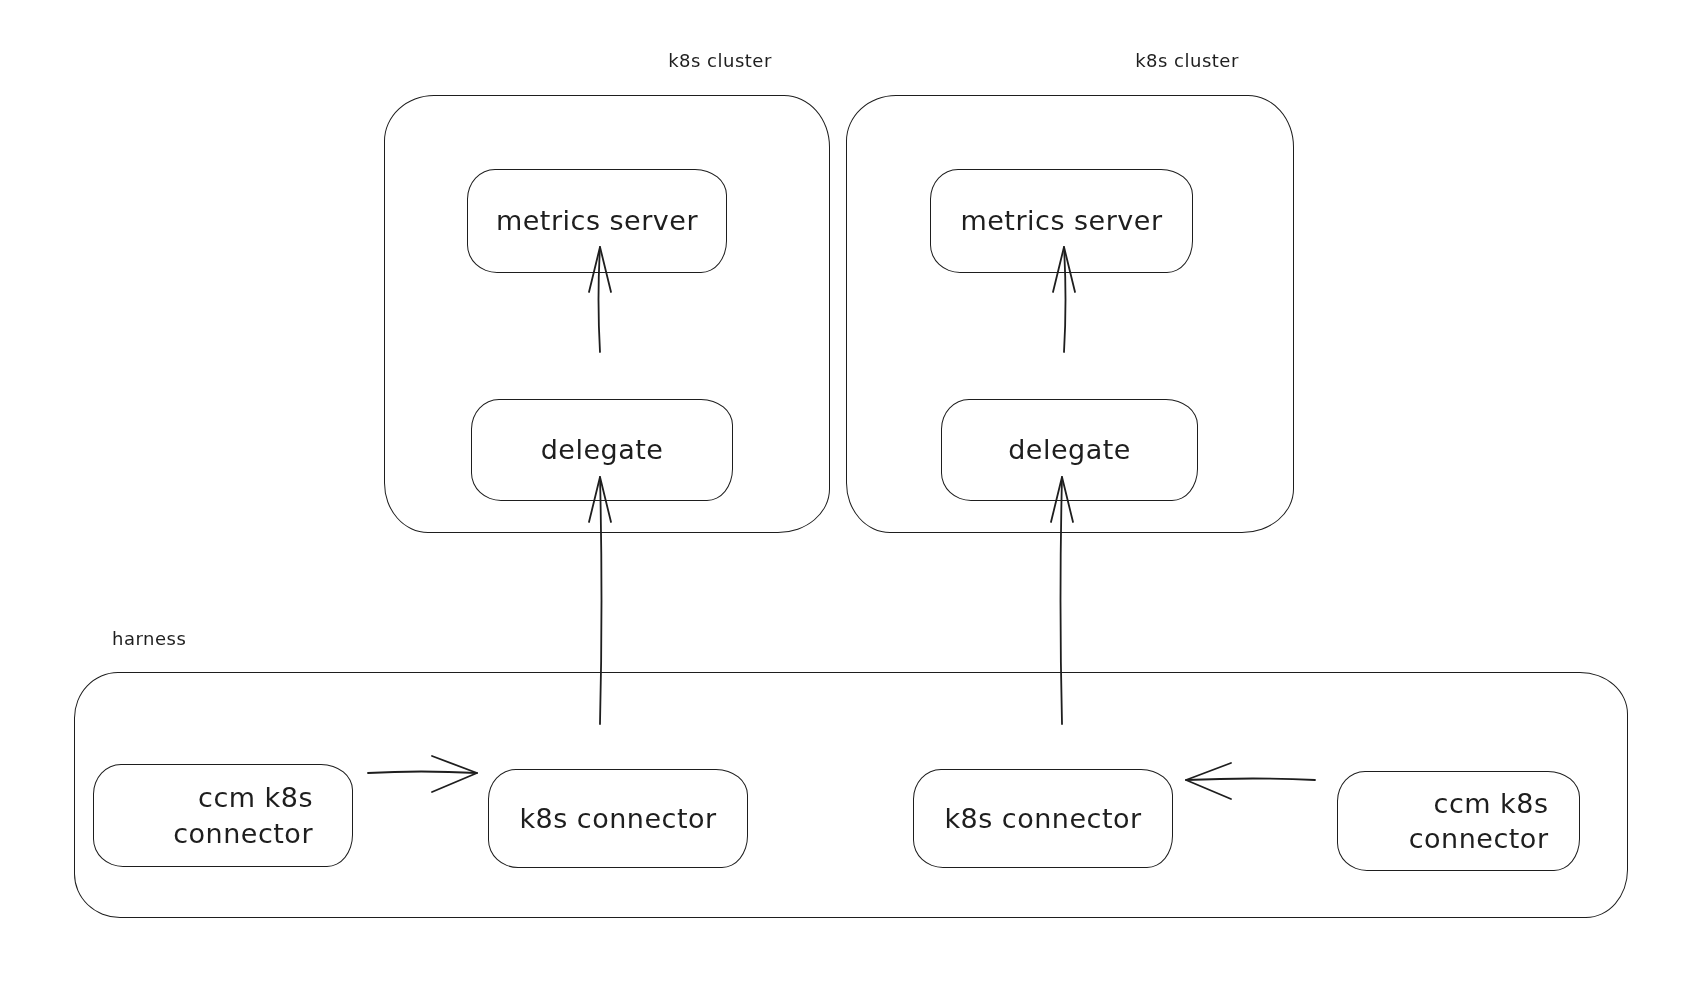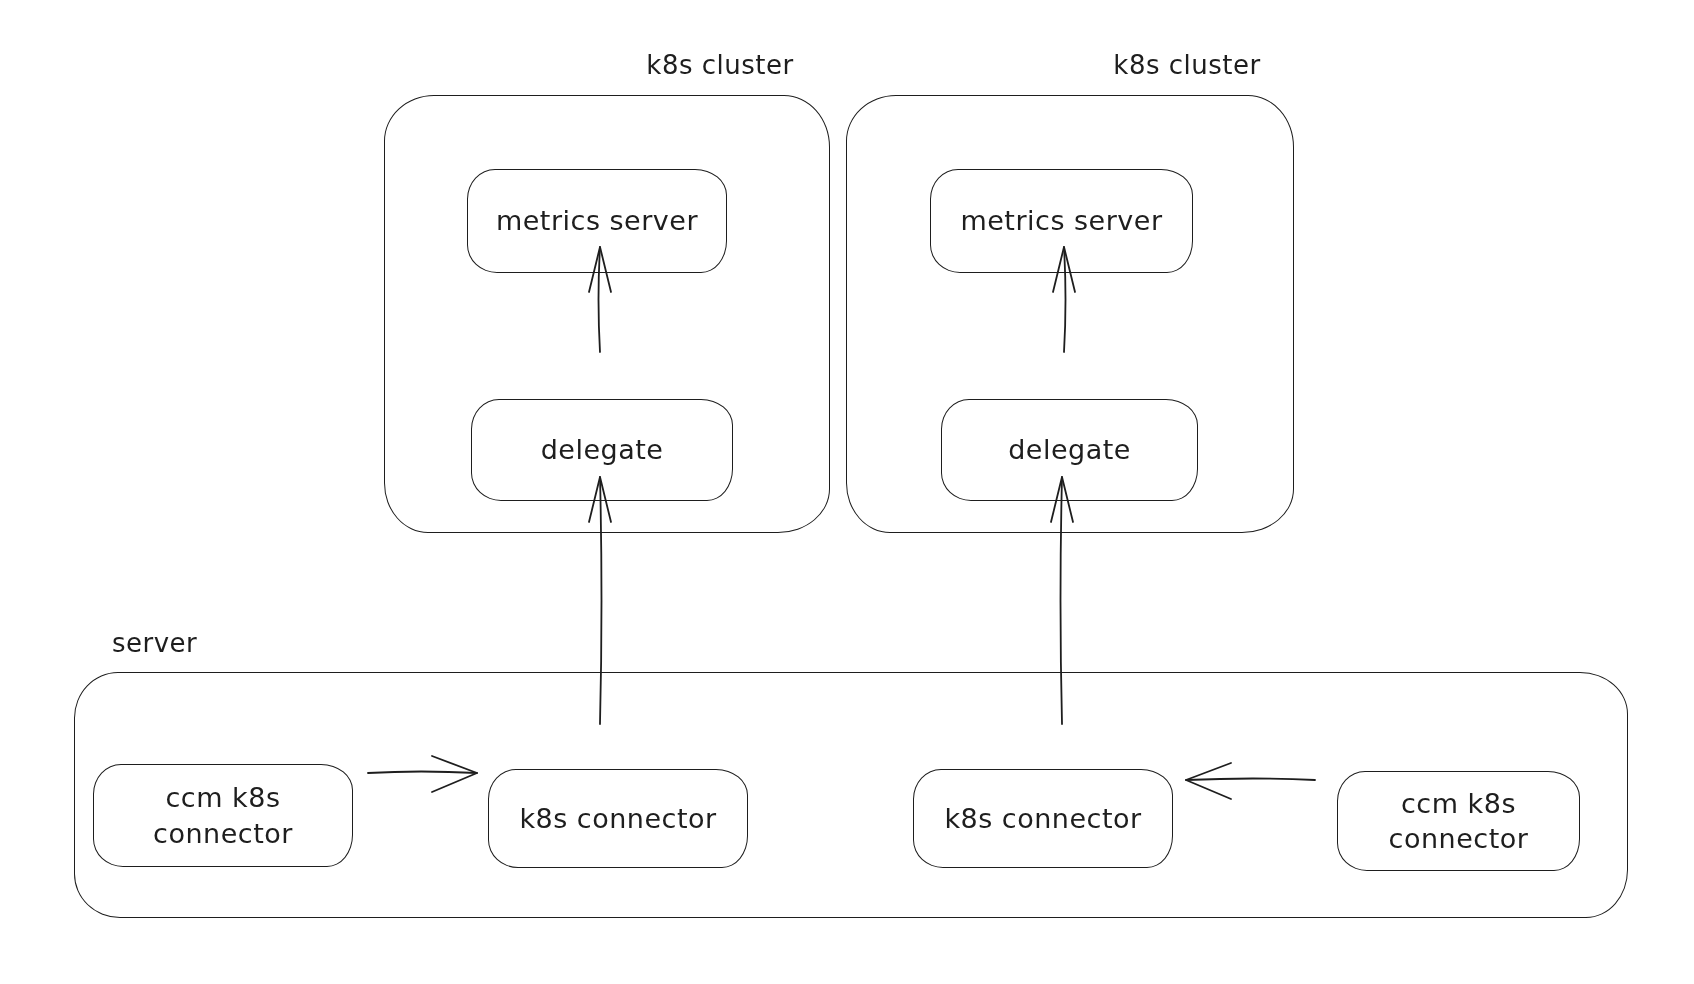--- a/index.html
+++ b/index.html
@@ -40,24 +40,25 @@
     justify-content: center;
     text-align: center;
     font-size: 27px;
     line-height: 1.3;
     letter-spacing: 0.5px;
     margin-top: 41px;
   }
   .node-box .wrap-narrow {
     display: inline-block;
     max-width: 180px;
+    text-align: right;
   }
   .float-label {
     position: absolute;
-    font-size: 26px;
+    font-size: 18px;
     letter-spacing: 0.5px;
     white-space: nowrap;
   }
   .centered-label {
     transform: translateX(-50%);
   }
   path.stroke {
     stroke: #1e1e1e;
     stroke-width: 1.8;
     fill: none;
@@ -82,21 +83,21 @@
   </div>
 
   <div class="box container-box" style="left:846px; top:95px; width:448px; height:438px;"></div>
   <div class="box node-box" style="left:930px; top:128px; width:263px; height:104px;">
     <span>metrics server</span>
   </div>
   <div class="box node-box" style="left:941px; top:358px; width:257px; height:102px;">
     <span>delegate</span>
   </div>
 
-  <div class="float-label" style="left:112px; top:628px;">server</div>
+  <div class="float-label" style="left:112px; top:628px;">harness</div>
   <div class="box container-box" style="left:74px; top:672px; width:1554px; height:246px; border-radius:44px 48px 42px 46px / 46px 42px 48px 44px;"></div>
 
   <div class="box node-box" style="left:93px; top:723px; width:260px; height:103px;">
     <span class="wrap-narrow">ccm k8s connector</span>
   </div>
   <div class="box node-box" style="left:488px; top:728px; width:260px; height:99px;">
     <span>k8s connector</span>
   </div>
   <div class="box node-box" style="left:913px; top:728px; width:260px; height:99px;">
     <span>k8s connector</span>

